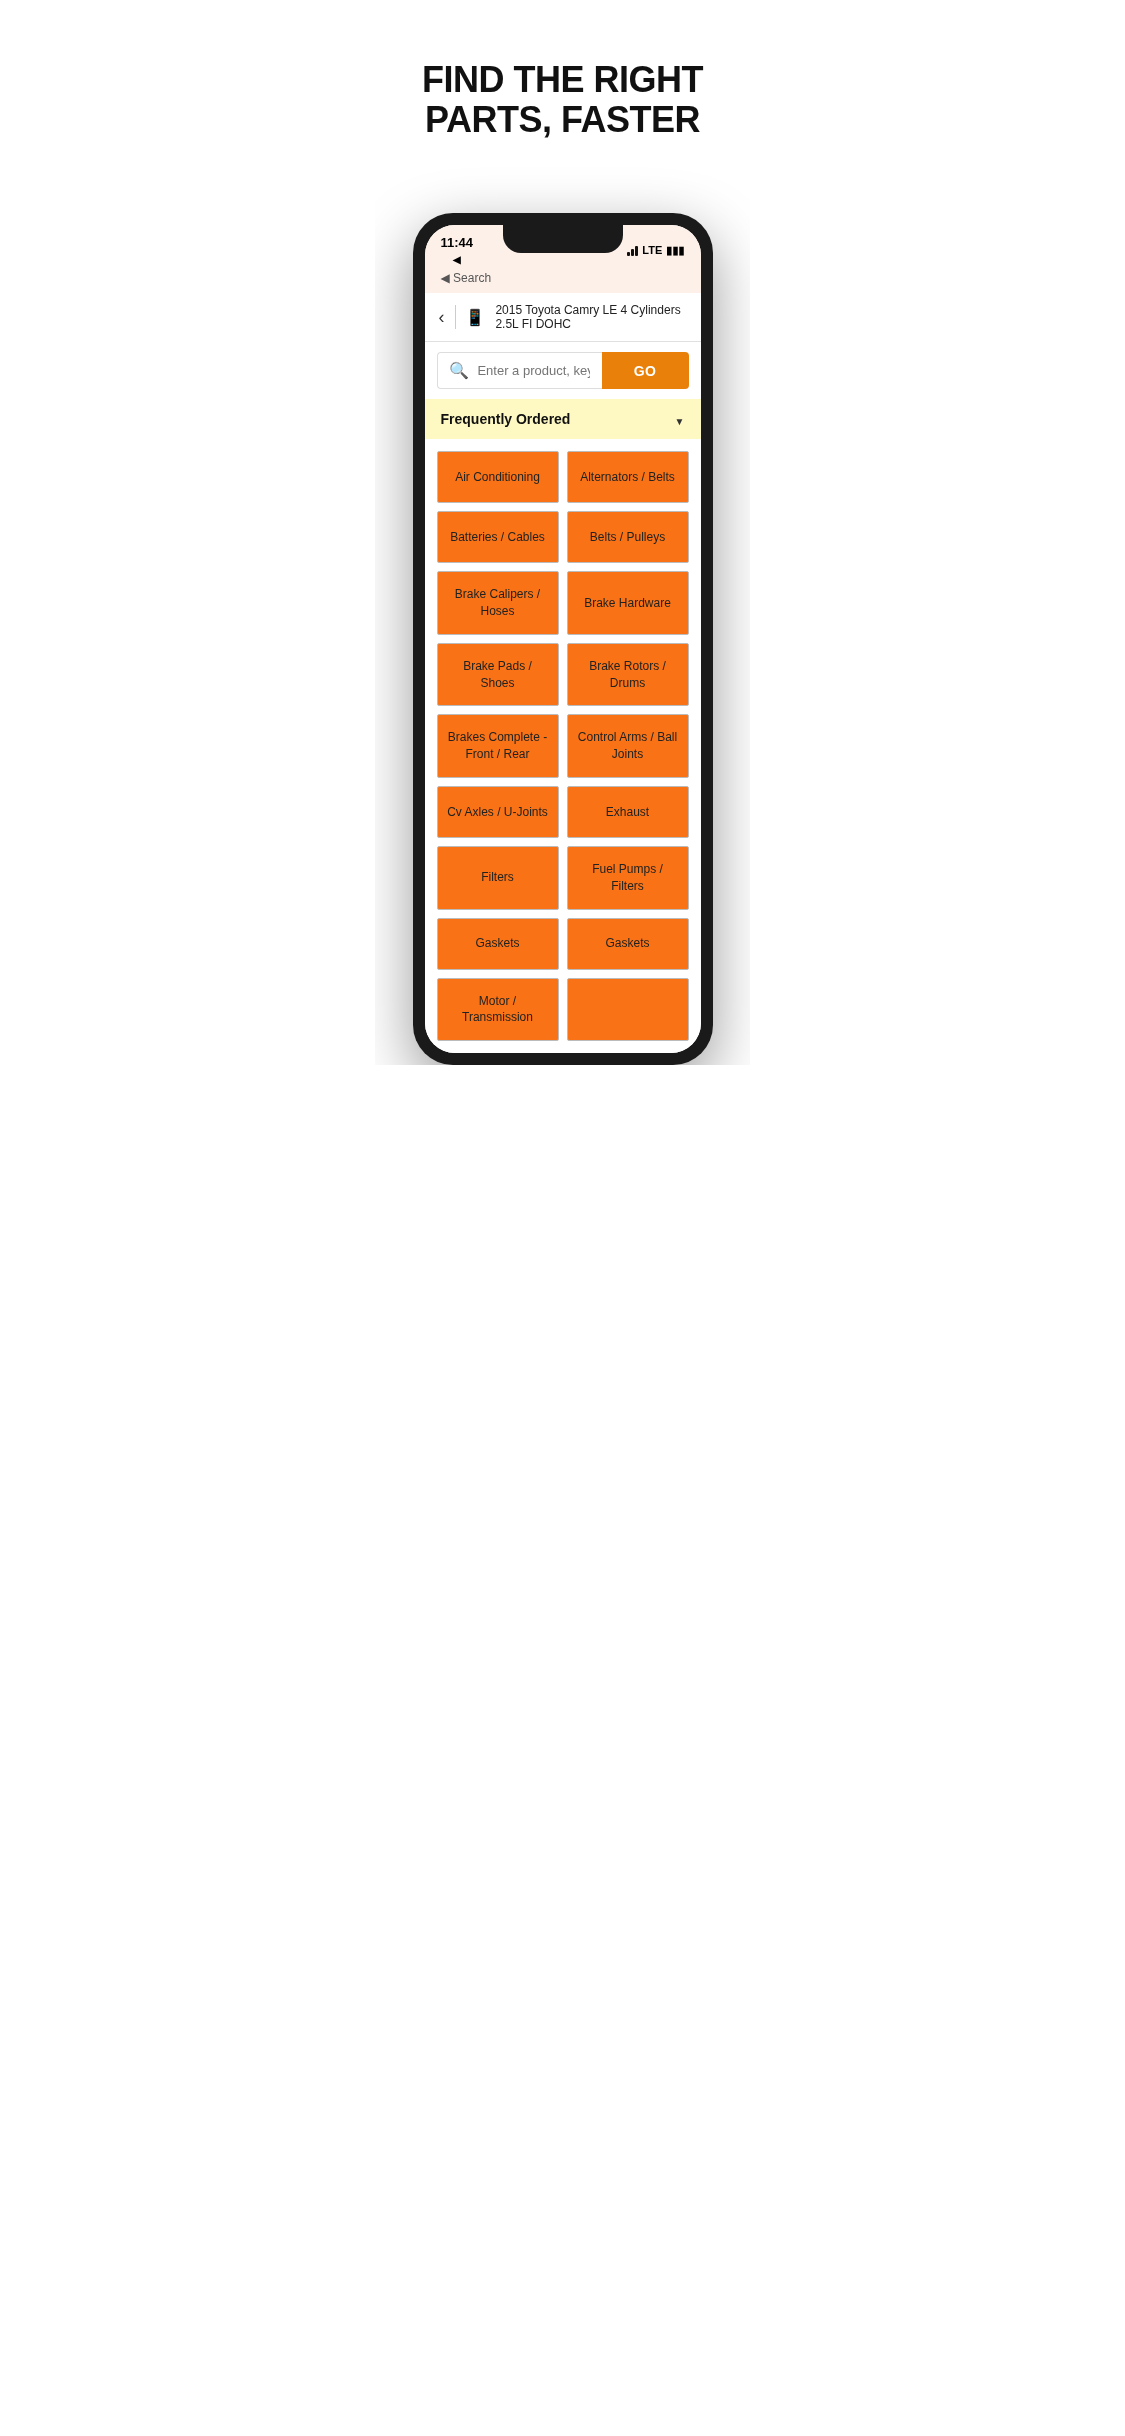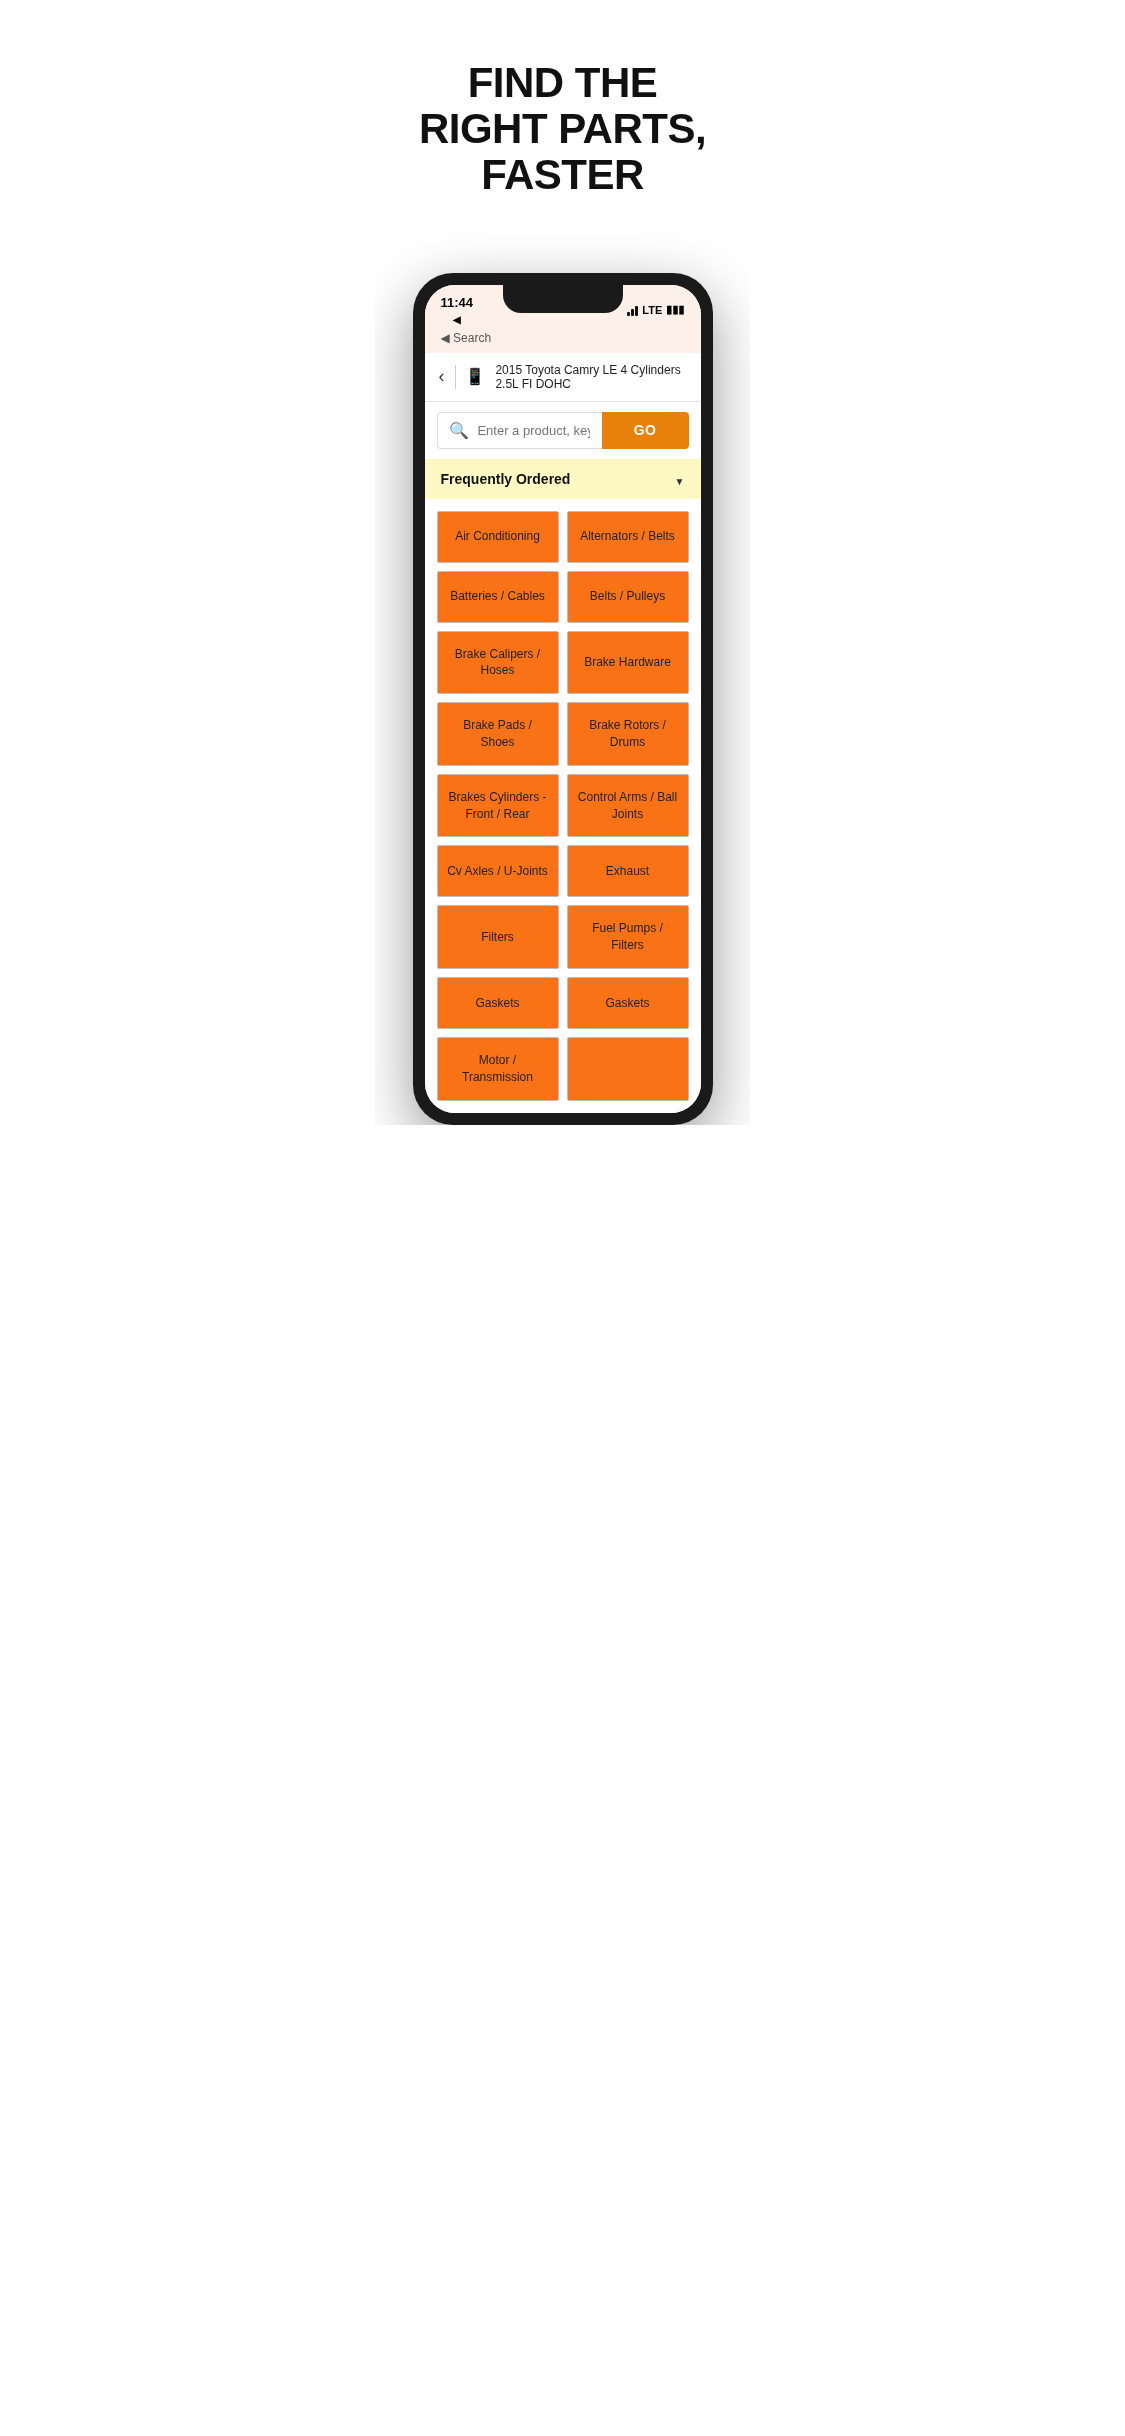--- a/index.html
+++ b/index.html
@@ -16,21 +16,21 @@
       margin: 0 auto;
       overflow-x: hidden;
     }
 
     .hero-section {
       padding: 60px 30px 30px;
       text-align: center;
     }
 
     .hero-title {
-      font-size: 42px;
+      font-size: 36px;
       font-weight: 900;
       color: #111111;
       line-height: 1.1;
       text-transform: uppercase;
       margin-bottom: 24px;
       letter-spacing: -0.5px;
     }
 
     .hero-subtitle {
       font-size: 18px;
@@ -309,21 +309,21 @@
 
       <div class="parts-grid" id="parts-grid">
       <button class="part-button">Air Conditioning</button>
           <button class="part-button">Alternators / Belts</button>
           <button class="part-button">Batteries / Cables</button>
           <button class="part-button">Belts / Pulleys</button>
           <button class="part-button">Brake Calipers / Hoses</button>
           <button class="part-button">Brake Hardware</button>
           <button class="part-button">Brake Pads / Shoes</button>
           <button class="part-button">Brake Rotors / Drums</button>
-          <button class="part-button">Brakes Cylinders - Front / Rear</button>
+          <button class="part-button">Brakes Complete - Front / Rear</button>
           <button class="part-button">Control Arms / Ball Joints</button>
           <button class="part-button">Cv Axles / U-Joints</button>
           <button class="part-button">Exhaust</button>
           <button class="part-button">Filters</button>
           <button class="part-button">Fuel Pumps / Filters</button>
           <button class="part-button">Gaskets</button>
           <button class="part-button">Gaskets</button>
           <button class="part-button">Motor / Transmission</button>
           <button class="part-button"></button>
         </div>

